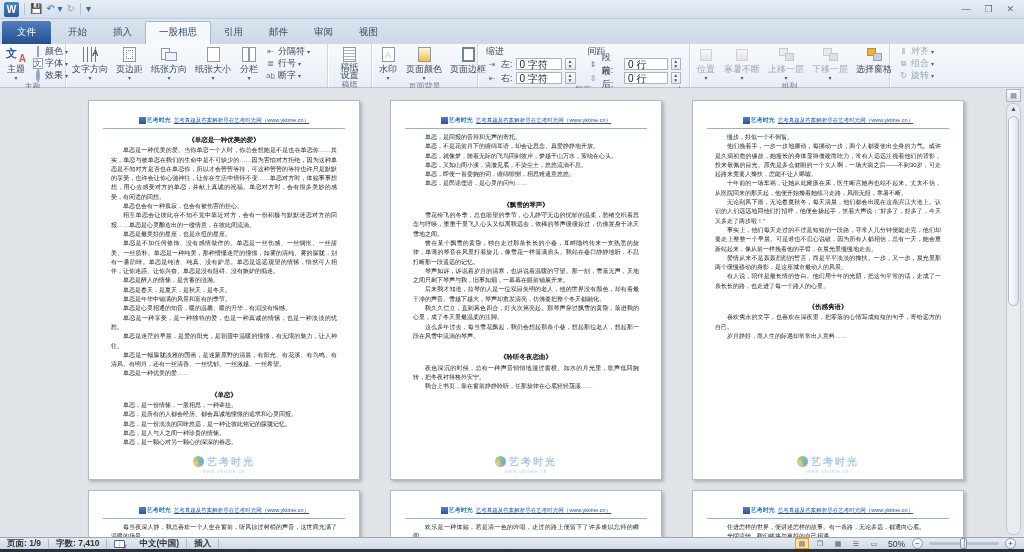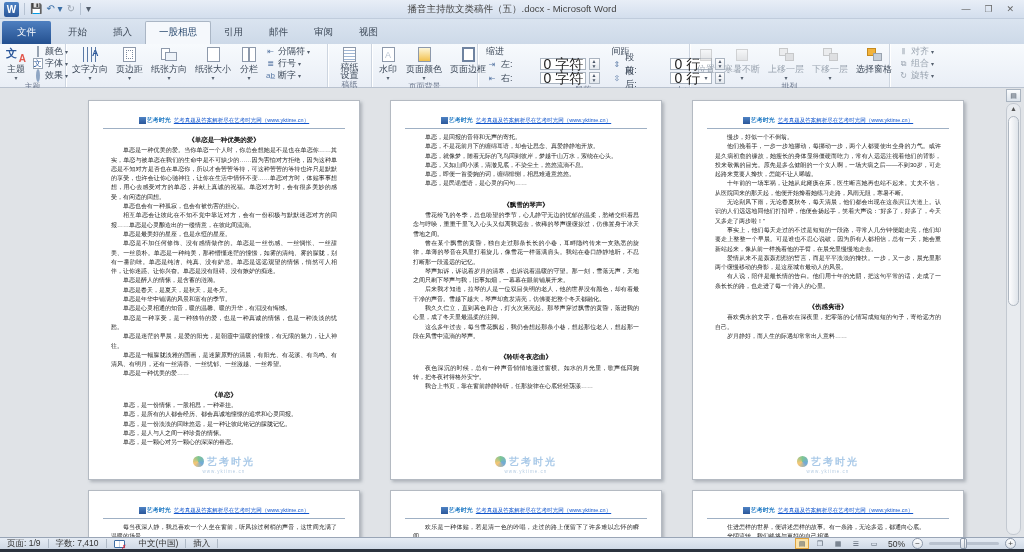--- a/index.html
+++ b/index.html
@@ -67,21 +67,21 @@
   .gray-sq { width:12px; height:12px; background:linear-gradient(#f4f6f8,#cfd6de); border:1px solid #aab4c0; }
   .layer-ic { position:relative; width:15px; height:13px; }
   .layer-ic i { position:absolute; width:9px; height:8px; border:1px solid #9aa4b0; background:#dfe5ec; }
   .layer-ic i:first-child { left:0; top:0; }
   .layer-ic i:last-child { right:0; bottom:0; background:#c6cfda; }
 
   .spin-col { display:flex; flex-direction:column; padding:0 6px; }
   .spin-head { font-size:9px; color:#3c4858; height:12px; }
   .spin-row { display:flex; align-items:center; gap:3px; height:14px; }
   .spin-row .sic { width:12px; font-size:8px; color:#5b7aa6; text-align:center; }
-  .spin-box { width:46px; height:12px; background:#fff; border:1px solid #aab4c0; font-size:14px; line-height:11px; padding-left:3px; color:#222;margin-left:24px; }
+  .spin-box { width:46px; height:12px; background:#fff; border:1px solid #aab4c0; font-size:10px; line-height:11px; padding-left:3px; color:#222; }
   .spinner { width:11px; height:12px; border:1px solid #aab4c0; background:linear-gradient(#fdfdfe,#e4e9ef); display:flex; flex-direction:column; align-items:center; justify-content:center; font-size:5px; color:#4a5668; line-height:5px; }
 
   
   .docarea { position:absolute; left:0; top:88px; width:1024px; height:449px; background:#e0e3e7; overflow:hidden; }
   .page { position:absolute; width:272px; height:380px; background:#fff; border:1px solid #b4bac2;
     box-shadow:2px 2px 3px rgba(80,90,100,.35); }
   .page-header { padding-top:15px; text-align:center; }
   .hline { display:inline-flex; align-items:center; gap:3px; }
   .hlogo { display:inline-flex; align-items:center; gap:1px; }
   .hlogo .lg-sq { width:7px; height:7px; background:linear-gradient(#4d82c4,#2b579a); }
@@ -103,21 +103,21 @@
   .vscroll { position:absolute; right:2px; top:88px; width:17px; height:449px; }
   .ruler-btn { width:15px; height:13px; margin:1px auto 0; background:linear-gradient(#fbfcfd,#dde4ec); border:1px solid #aab4c0; font-size:7px; color:#55606e; text-align:center; line-height:12px; }
   .scroll-track { width:15px; margin:1px auto 0; height:432px; background:#e8ebef; border:1px solid #c3c9d1; border-radius:7px; position:relative; }
   .scroll-up { position:absolute; top:1px; left:0; right:0; text-align:center; font-size:7px; color:#555; }
   .scroll-thumb { position:absolute; top:12px; left:1px; width:11px; height:190px; background:linear-gradient(90deg,#fdfdfe,#dfe4ea); border:1px solid #aeb6c0; border-radius:6px; }
 
   
   .statusbar { position:absolute; left:0; top:537px; width:1024px; height:12px;
     background:linear-gradient(#e6ecf4,#cfd9e6); border-top:1px solid #99a5b6;
     display:flex; align-items:center; font-size:8.5px; color:#333; }
-  .sb-item { padding:0 7px; height:100%; display:flex; align-items:center; gap:3px; }
+  .sb-item { padding:0 7px; height:100%; display:flex; align-items:center; gap:3px;font-weight:bold; }
   .sb-sep { width:1px; height:9px; background:#aeb9c6; }
   .spellbook { position:relative; width:11px; height:8px; background:linear-gradient(90deg,#fff 0 48%,#c8d6e8 48% 52%,#fff 52%); border:1px solid #3f6ea5; border-radius:1px; }
   .spellbook::after { content:"✗"; position:absolute; right:-3px; bottom:-3px; color:#d23; font-size:6px; font-weight:bold; }
   .sb-right { margin-left:auto; display:flex; align-items:center; gap:4px; padding-right:8px; }
   .viewbtn { width:14px; height:11px; border:1px solid transparent; display:flex; align-items:center; justify-content:center; font-size:7px; color:#55606e; }
   .viewbtn.active { background:#fbe3a9; border:1px solid #e0a441; }
   .zoom-label { font-size:8.5px; color:#333; padding:0 3px; }
   .zoom-btn { width:11px; height:11px; border:1px solid #8d99ab; border-radius:50%; background:linear-gradient(#fff,#dfe5ec); font-size:8px; line-height:9px; text-align:center; color:#444; }
   .zoom-track { width:70px; height:3px; background:#b9c2cf; border-radius:2px; position:relative; margin:0 2px; }
   .zoom-track::after { content:""; position:absolute; left:50%; top:-3px; width:1px; height:9px; background:#9aa4b0; }
@@ -130,21 +130,20 @@
 <div class="titlebar">
   <div class="qat">
     <div class="word-logo">W</div>
     <span class="qat-sep"></span>
     <span class="qat-btn">💾</span>
     <span class="qat-btn">↶ ▾</span>
     <span class="qat-btn" style="color:#9aa4b0;">↻</span>
     <span class="qat-sep"></span>
     <span class="qat-btn" style="color:#55606e;">▾</span>
   </div>
-  <div class="win-title">播音主持散文类稿件（五）.docx - Microsoft Word</div>
   <div class="win-controls">
     <span>—</span>
     <span>❐</span>
     <span>✕</span>
   </div>
 </div>
 
 <div class="tabrow">
   <div class="tab file">文件</div>
   <div class="tab">开始</div>

